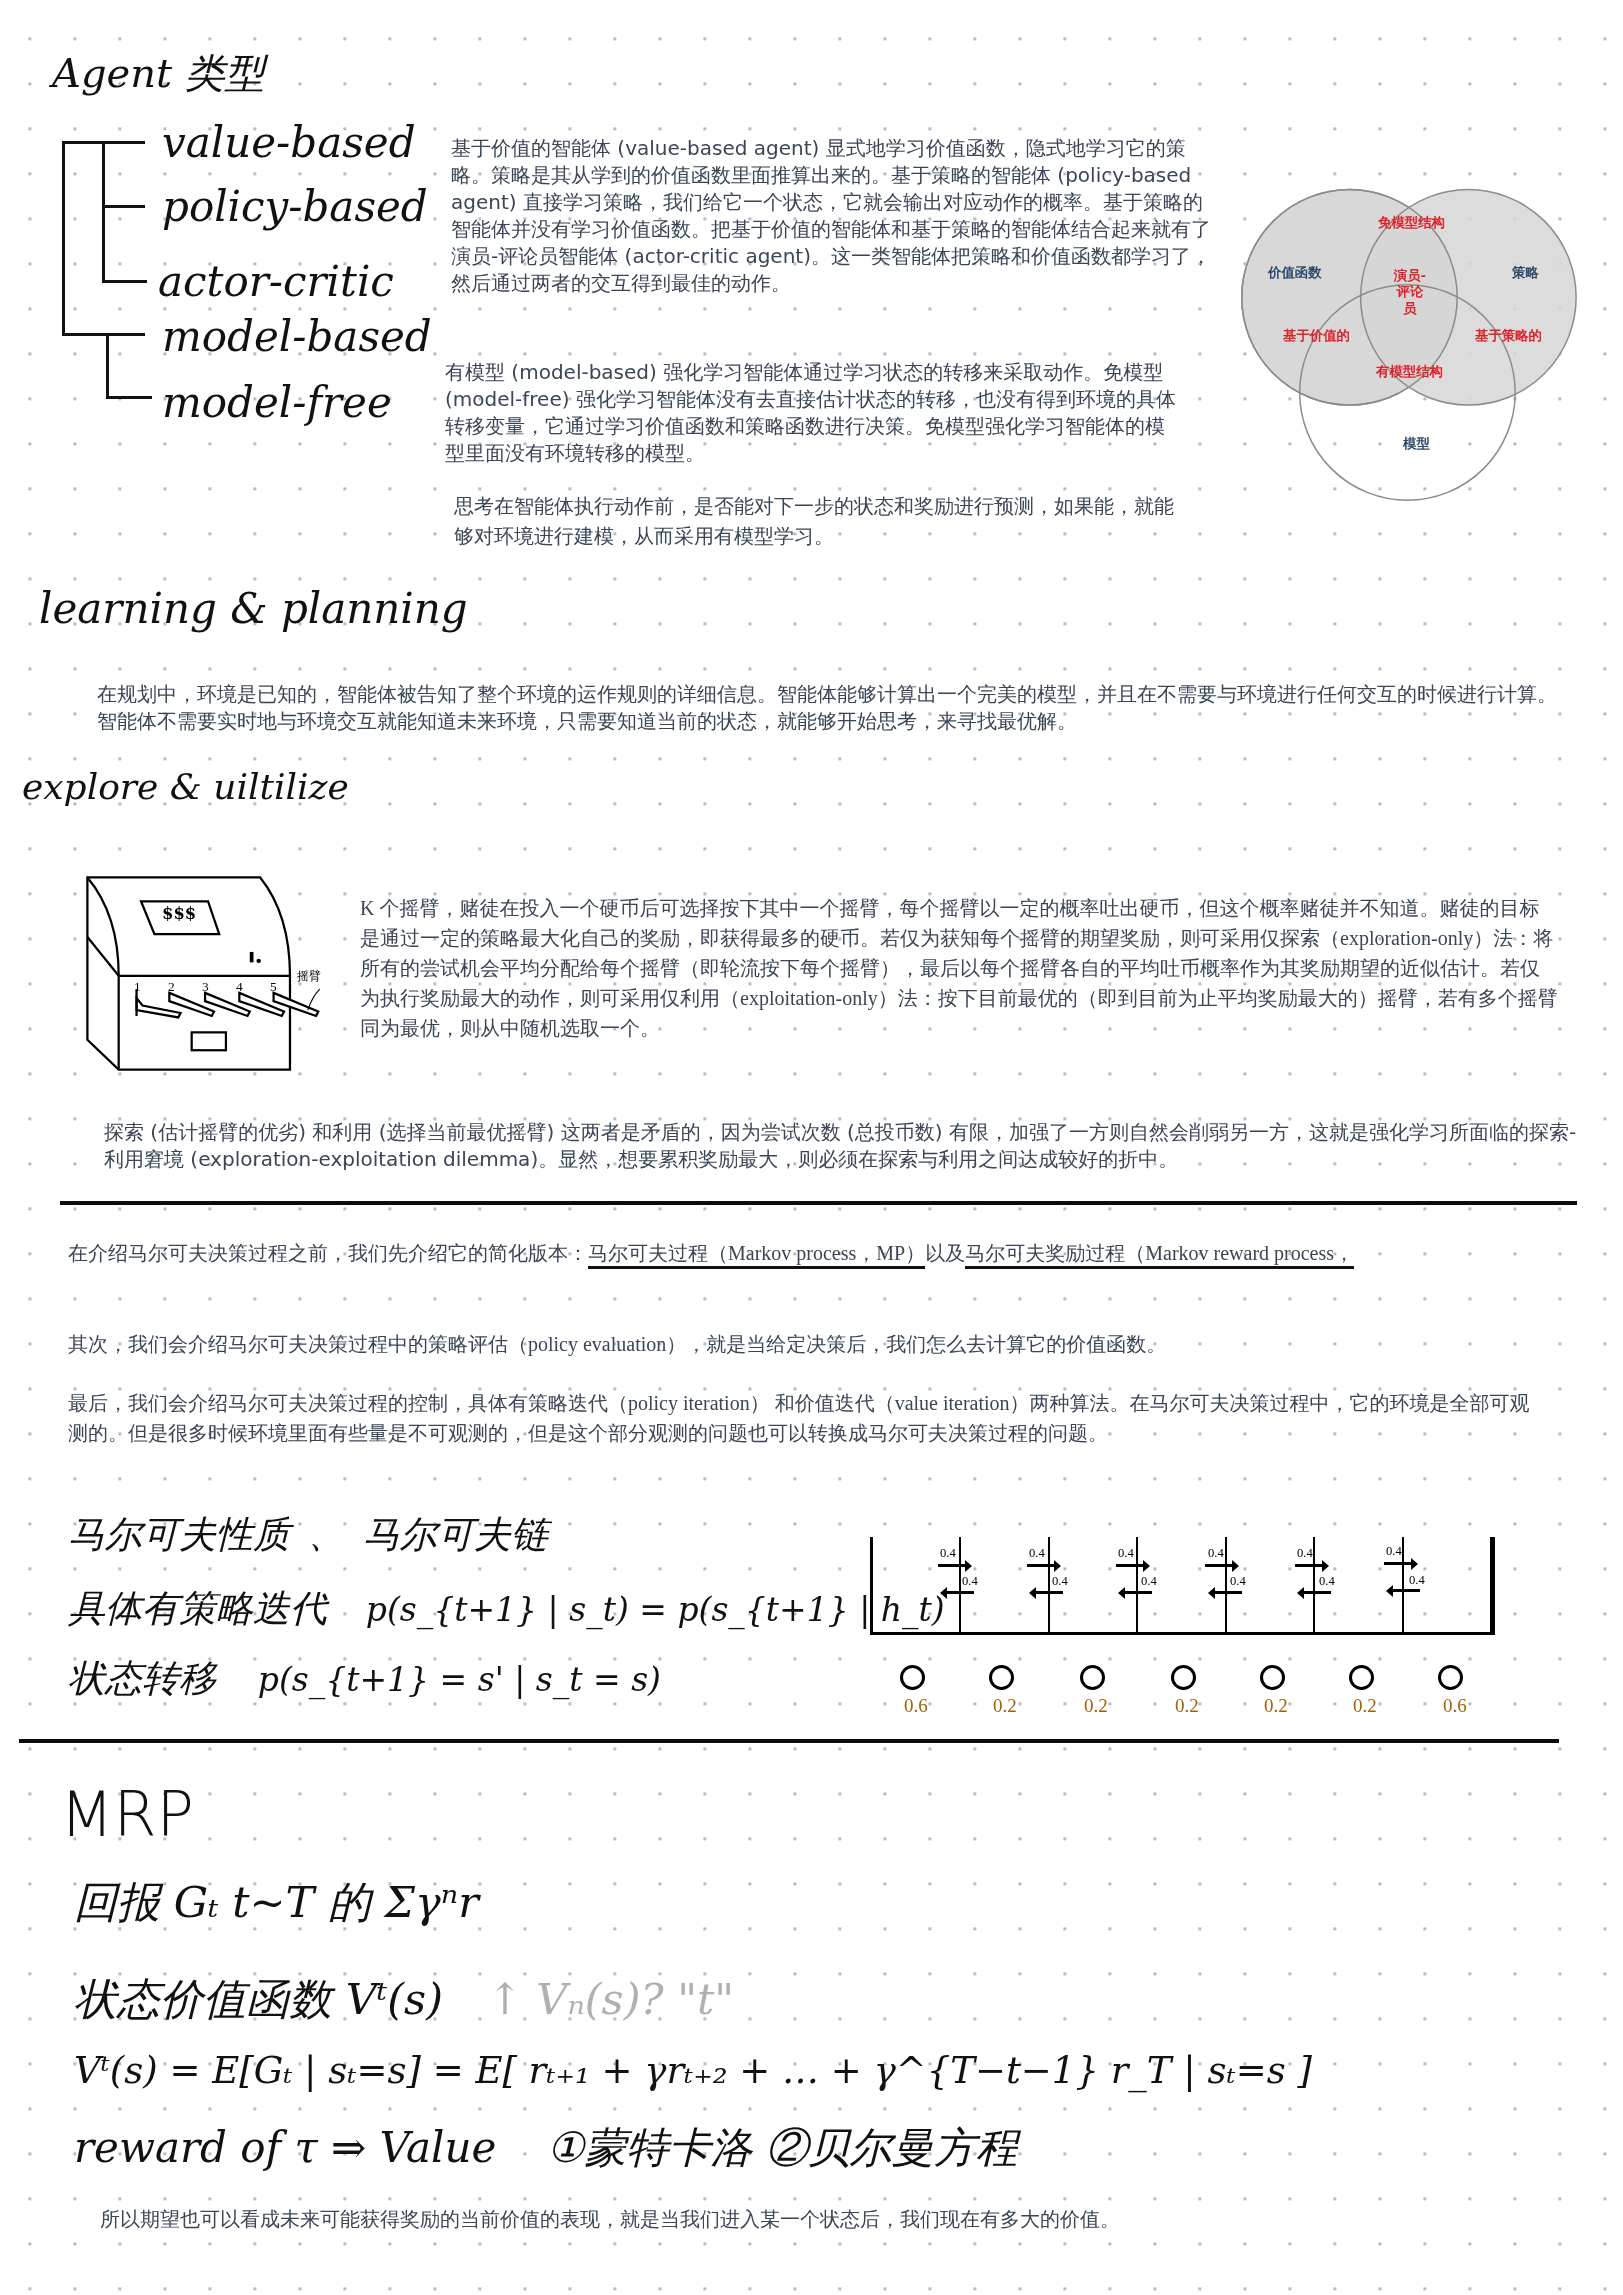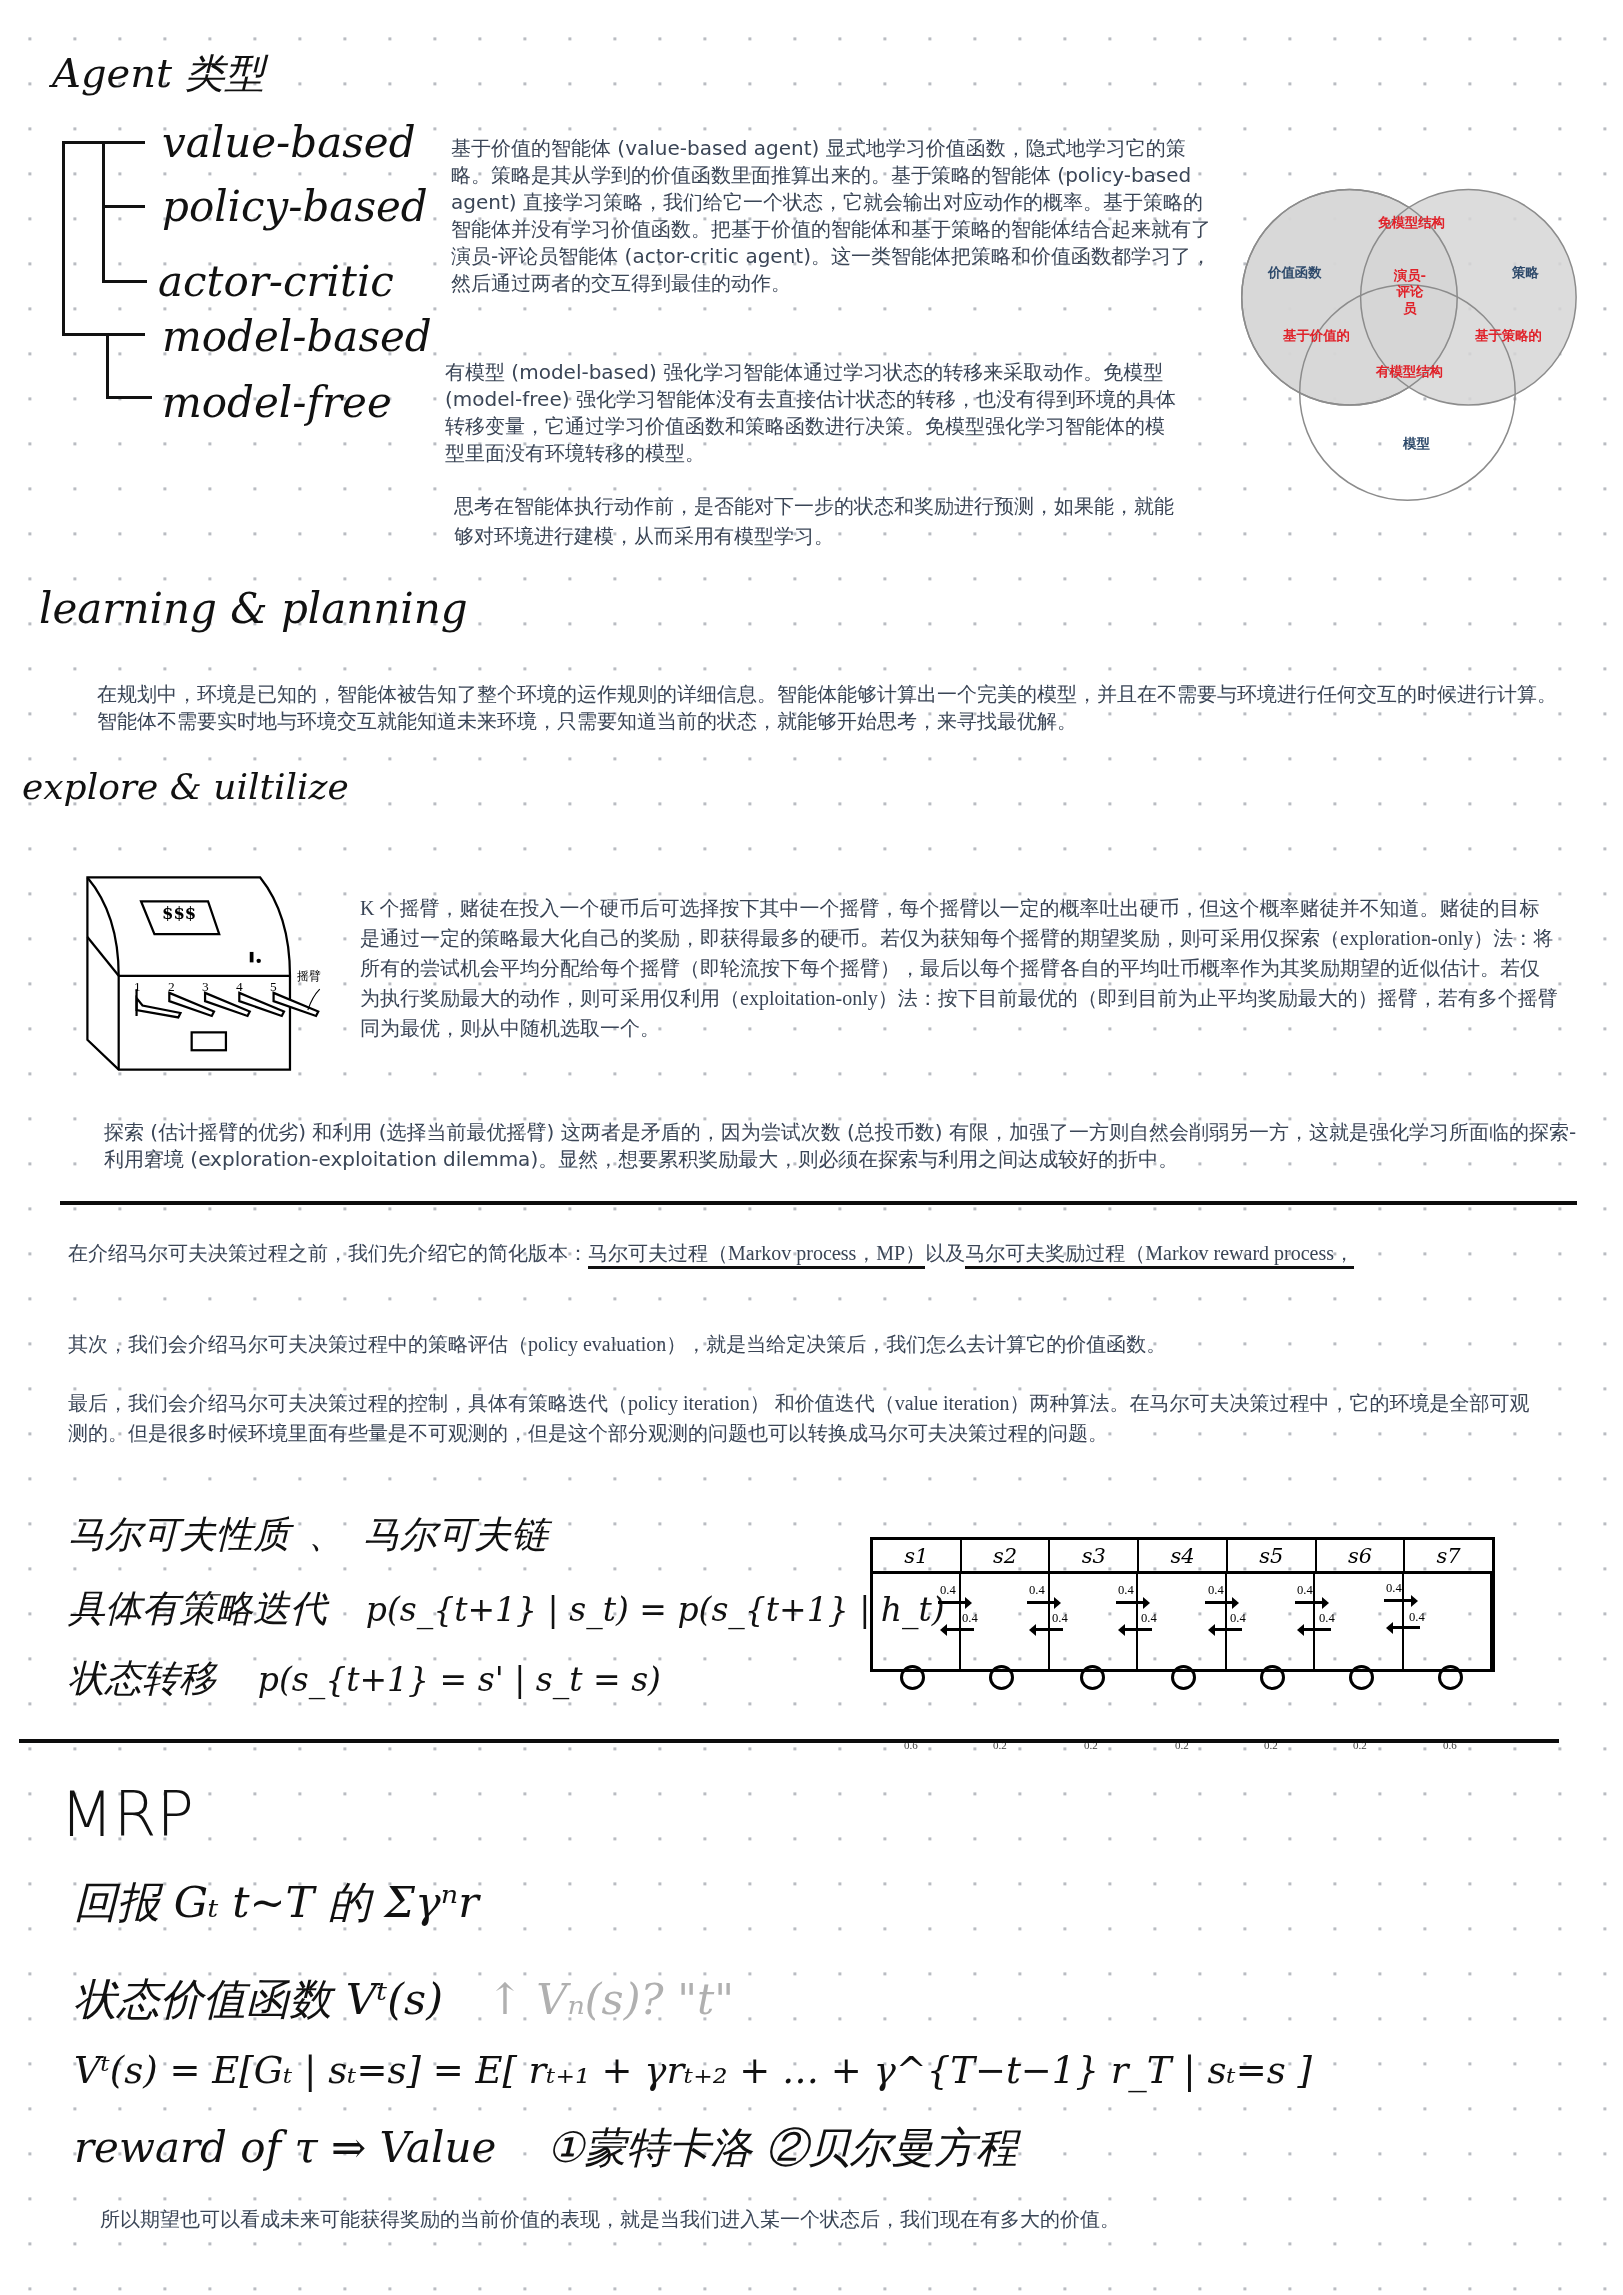--- a/index.html
+++ b/index.html
@@ -35,21 +35,21 @@
   .mc-cell { flex:1; border-right:2.2px solid #000; display:flex; align-items:center; justify-content:center; font-family:"DejaVu Serif","Liberation Serif",serif; font-style:italic; font-size:21px; color:#000; }
   .mc-cell:last-child { border-right:none; }
   .mc-body { position:relative; height:98px; border:3px solid #000; border-top:none; display:flex; box-sizing:border-box; }
   .mc-col { flex:1; border-right:2.2px solid #000; }
   .mc-col:last-child { border-right:none; }
   .mc-prob { position:absolute; font-family:"Liberation Serif","DejaVu Serif",serif; font-size:12.6px; color:#000; }
   .mc-arrow-r, .mc-arrow-l { position:absolute; height:3px; width:28px; background:#000; }
   .mc-arrow-r::after { content:""; position:absolute; right:-6px; top:-4.5px; border-left:7.4px solid #000; border-top:6px solid transparent; border-bottom:6px solid transparent; }
   .mc-arrow-l::before { content:""; position:absolute; left:-6px; top:-4.5px; border-right:7.4px solid #000; border-top:6px solid transparent; border-bottom:6px solid transparent; }
   .mc-loop { position:absolute; width:19.3px; height:19.3px; border:3px solid #000; border-radius:50%; }
-  .mc-loop-label { position:absolute; font-family:"Liberation Serif","DejaVu Serif",serif; font-size:11px; color:#404040;margin-top:44px; }
+  .mc-loop-label { position:absolute; font-family:"Liberation Serif","DejaVu Serif",serif; font-size:19px; color:#a16207; }
 
   
   .bandit { position:absolute; left:74px; top:870px; width:283px; height:216px; }
 </style>
 </head>
 <body>
 
 <div class="abs hand" style="left:52px;top:46px;font-size:40px;">Agent 类型</div>
 
 <div>
@@ -141,29 +141,20 @@
 <div class="abs hand" style="left:68px;top:1584px;font-size:37px;white-space:nowrap;">
   <span>具体有策略迭代</span>
   <span style="margin-left:27px;font-size:33px;">p(s_{t+1} | s_t) = p(s_{t+1} | h_t)</span>
 </div>
 <div class="abs hand" style="left:68px;top:1654px;font-size:37px;white-space:nowrap;">
   <span>状态转移</span>
   <span style="margin-left:30px;font-size:33px;">p(s_{t+1} = s' | s_t = s)</span>
 </div>
 
 <div class="mc">
-  <div class="mc-head">
-    <div class="mc-cell">s1</div>
-    <div class="mc-cell">s2</div>
-    <div class="mc-cell">s3</div>
-    <div class="mc-cell">s4</div>
-    <div class="mc-cell">s5</div>
-    <div class="mc-cell">s6</div>
-    <div class="mc-cell">s7</div>
-  </div>
   <div class="mc-body">
     <div class="mc-col"></div>
       <div class="mc-col"></div>
       <div class="mc-col"></div>
       <div class="mc-col"></div>
       <div class="mc-col"></div>
       <div class="mc-col"></div>
       <div class="mc-col"></div>
 
     <span class="mc-prob" style="left:67px;top:9px;">0.4</span>

